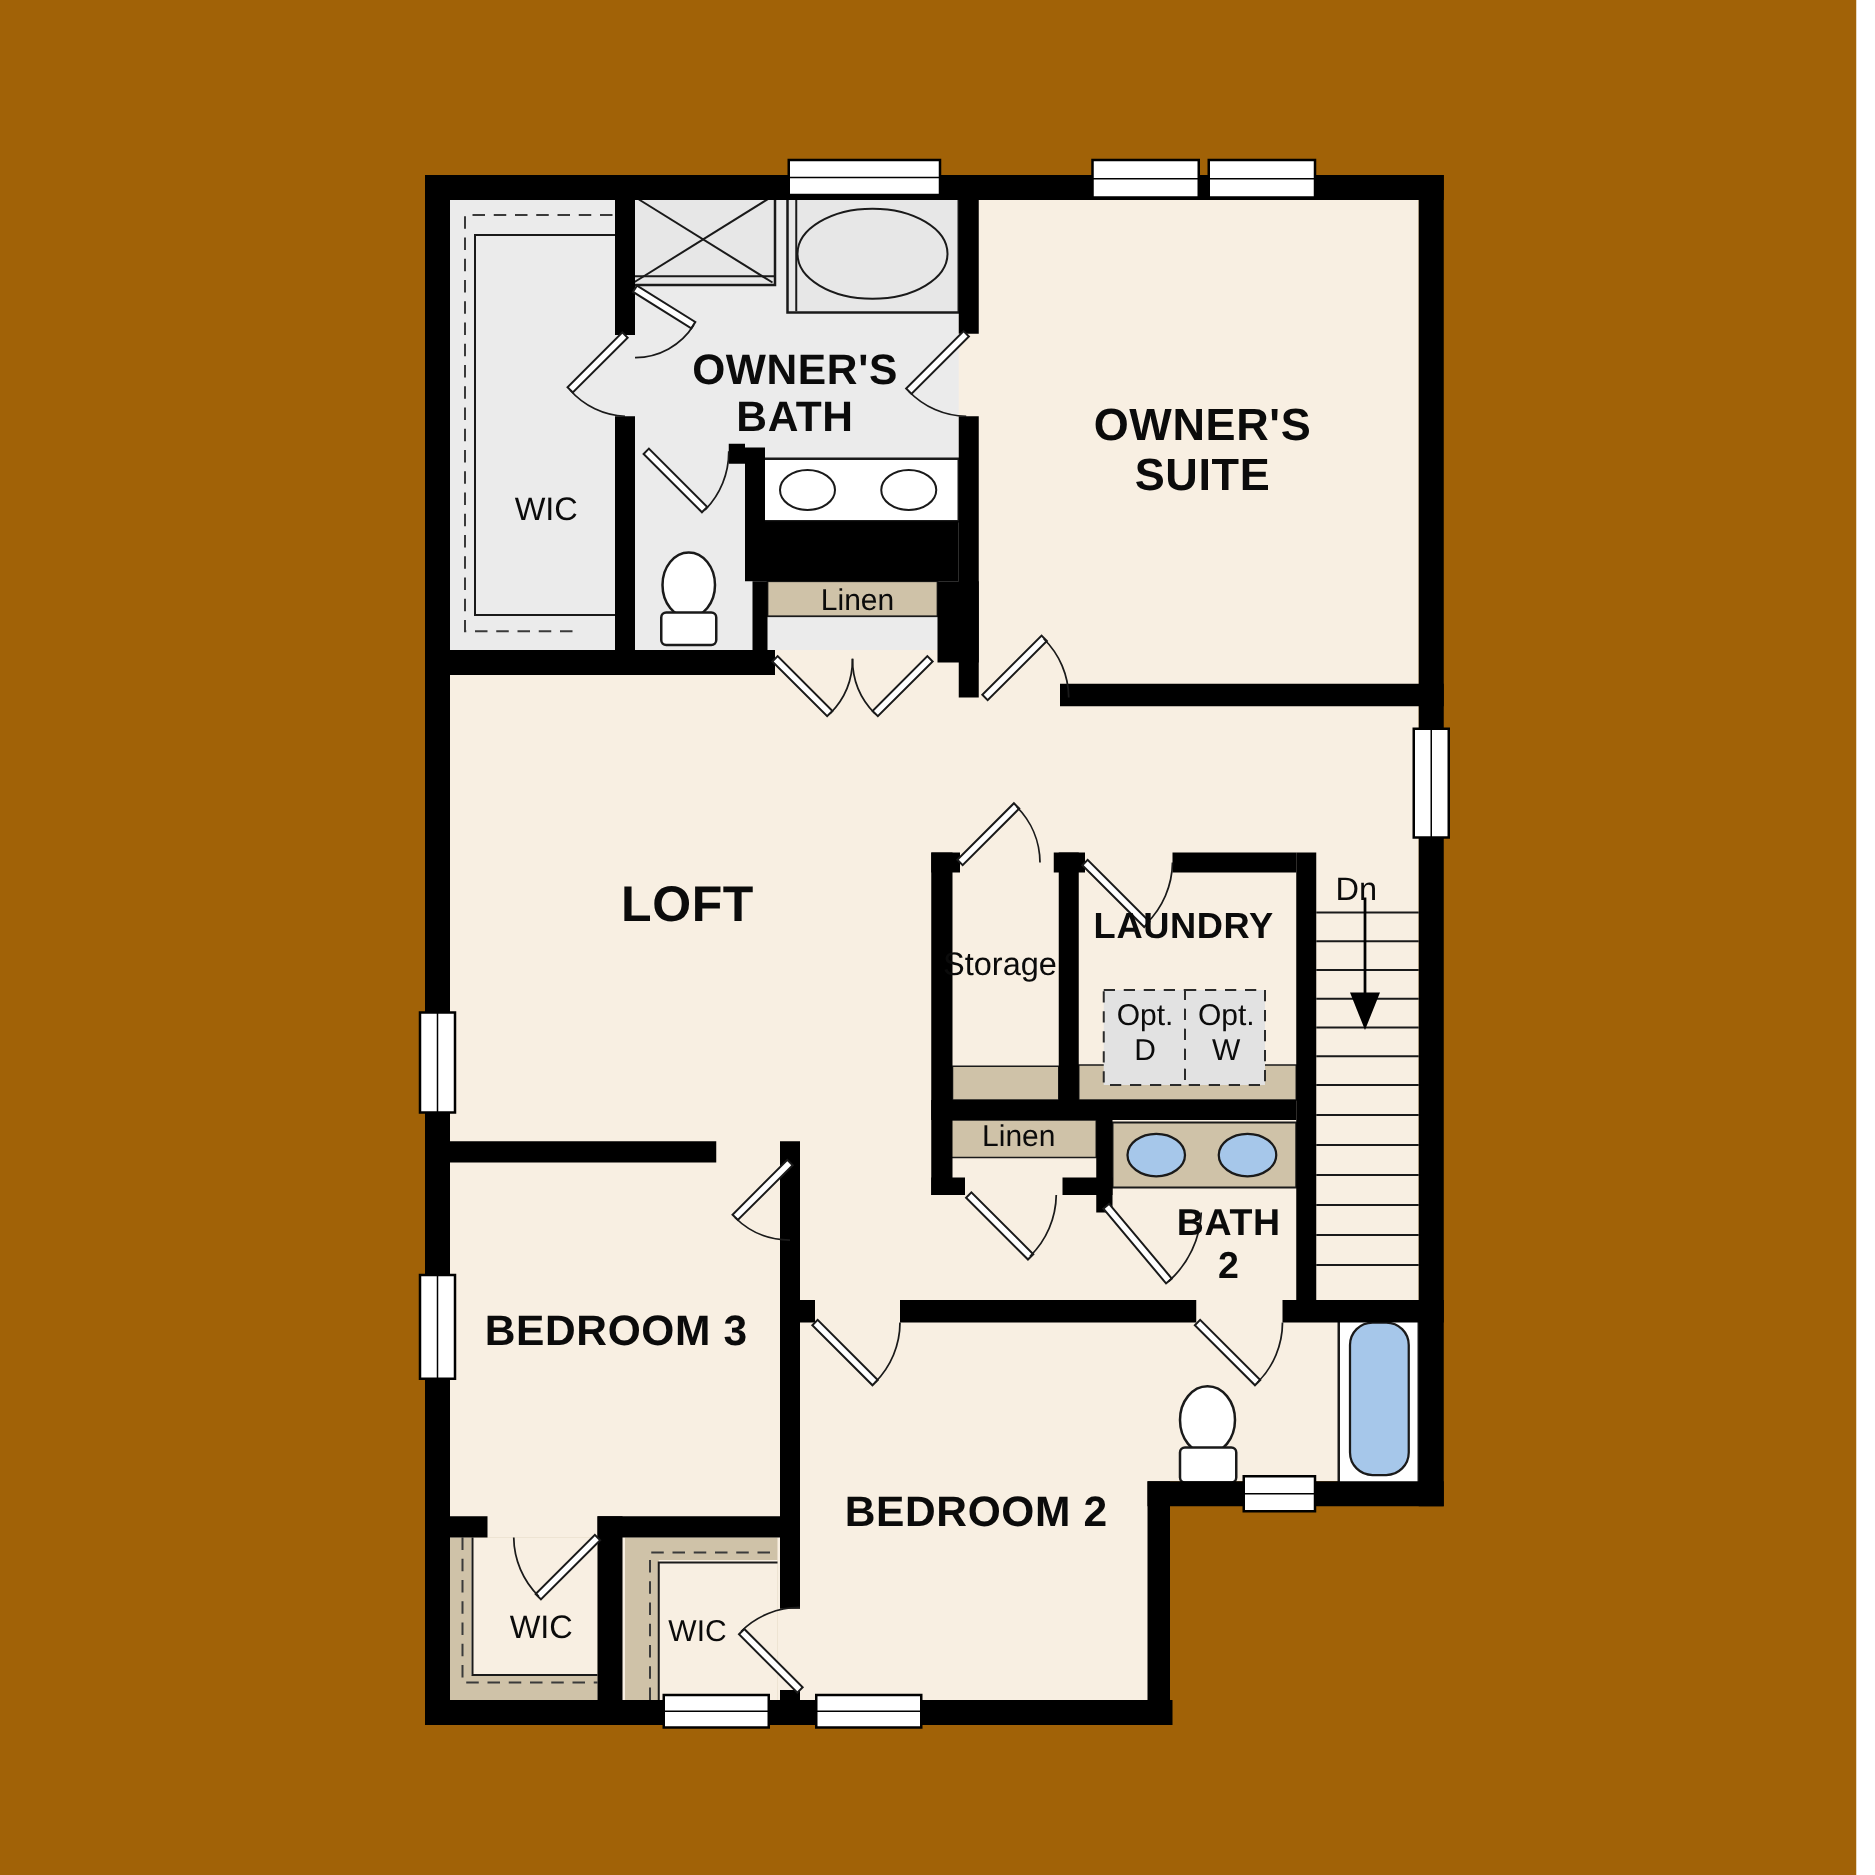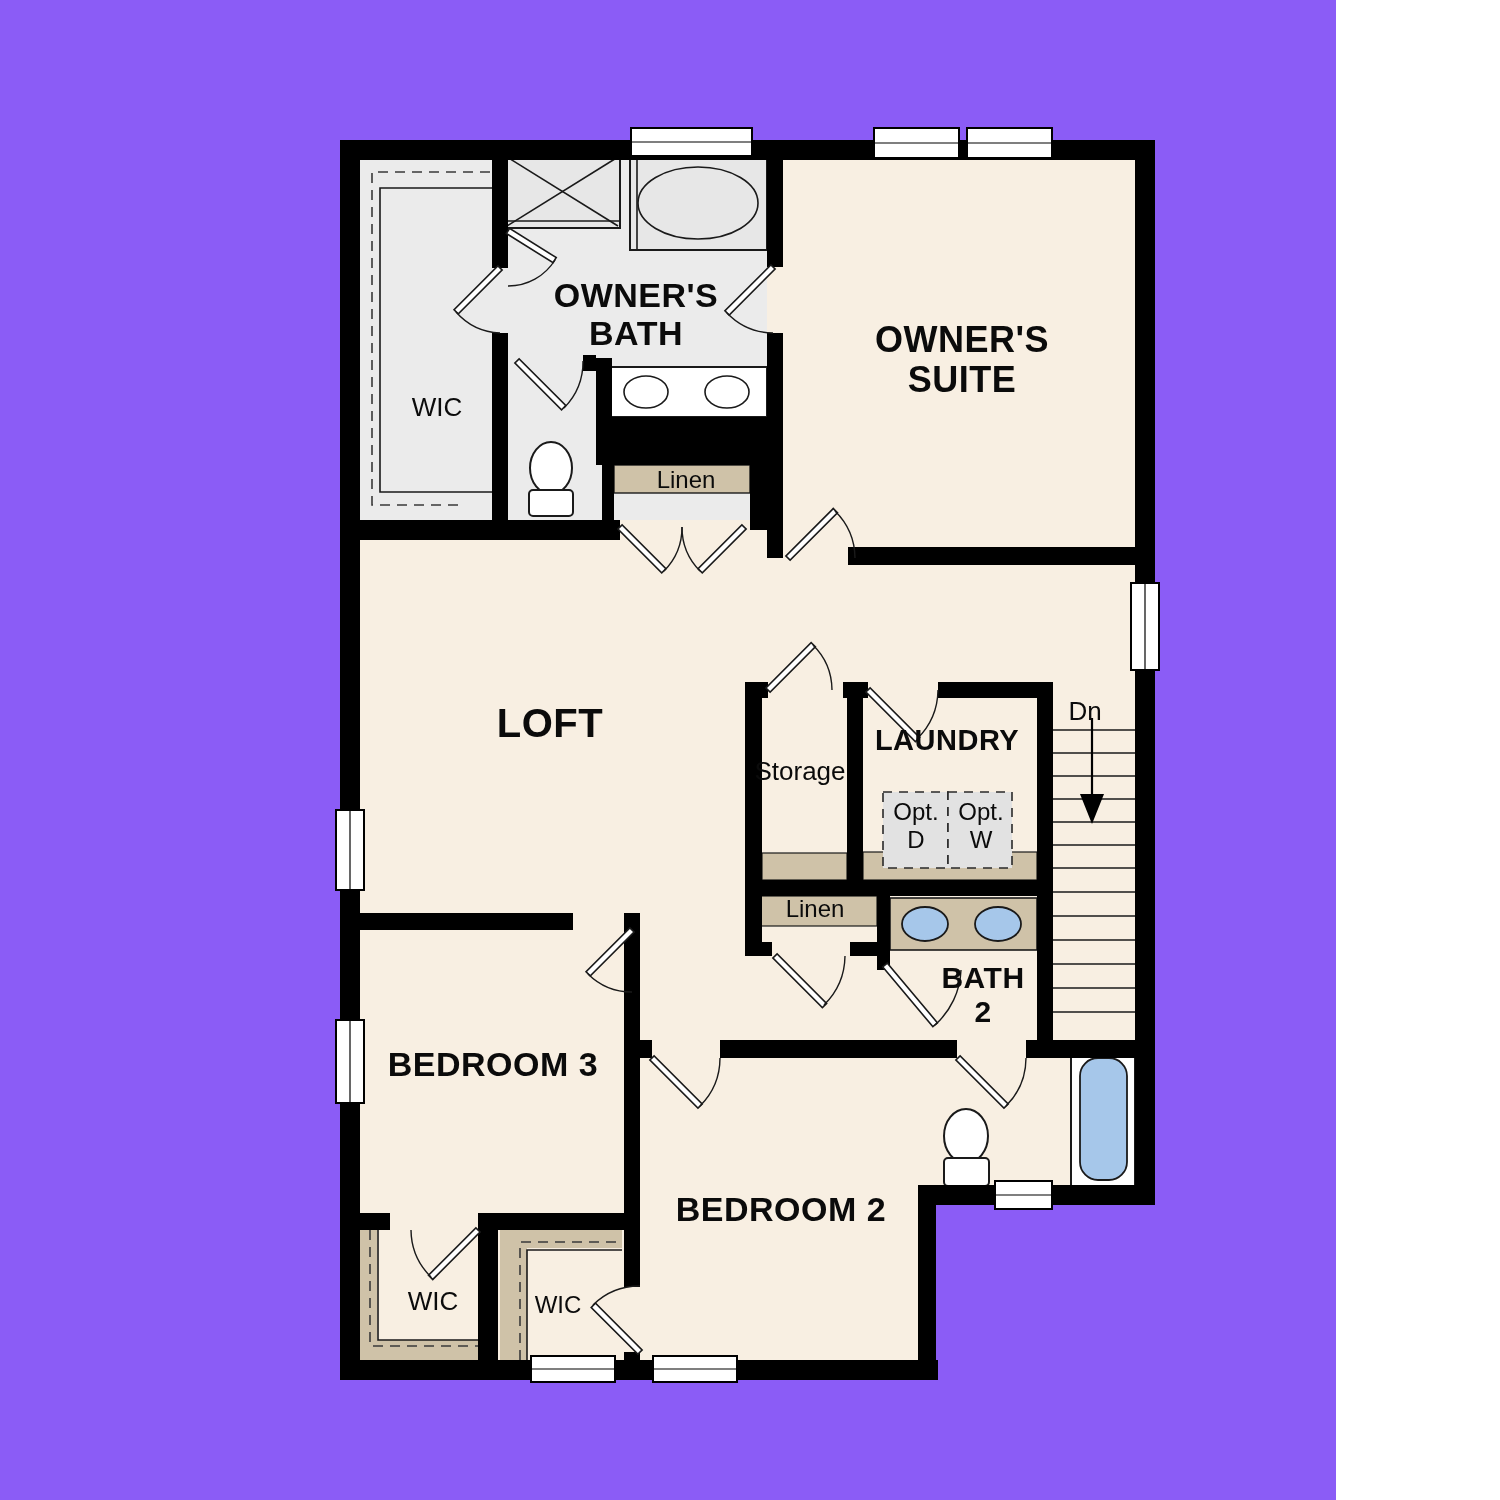--- a/index.html
+++ b/index.html
@@ -1,16 +1,16 @@
 <!DOCTYPE html>
 <html><head>
 <meta charset="utf-8">
 <style>
   html,body{margin:0;padding:0;background:#ffffff;}
-  .page{position:relative;width:1336px;height:1500px;background:#8b5cf6;overflow:hidden;
+  .page{position:relative;width:1485px;height:1500px;background:#a16207;overflow:hidden;
         font-family:"Liberation Sans", sans-serif;}
   svg{display:block}
   text{fill:#0b0b0b;}
   .lbl-big{font-weight:bold;letter-spacing:.5px;}
   .lbl-sm{font-weight:normal;}
   .thin{stroke:#1a1a1a;stroke-width:1.6;fill:none;}
   .fix{stroke:#1a1a1a;stroke-width:2;fill:#e7e7e7;}
   .fixw{stroke:#1a1a1a;stroke-width:2;fill:#ffffff;}
   .arc{stroke:#1a1a1a;stroke-width:1.4;fill:none;}
   .leaf{fill:#ffffff;stroke:#1a1a1a;stroke-width:1.6;}

